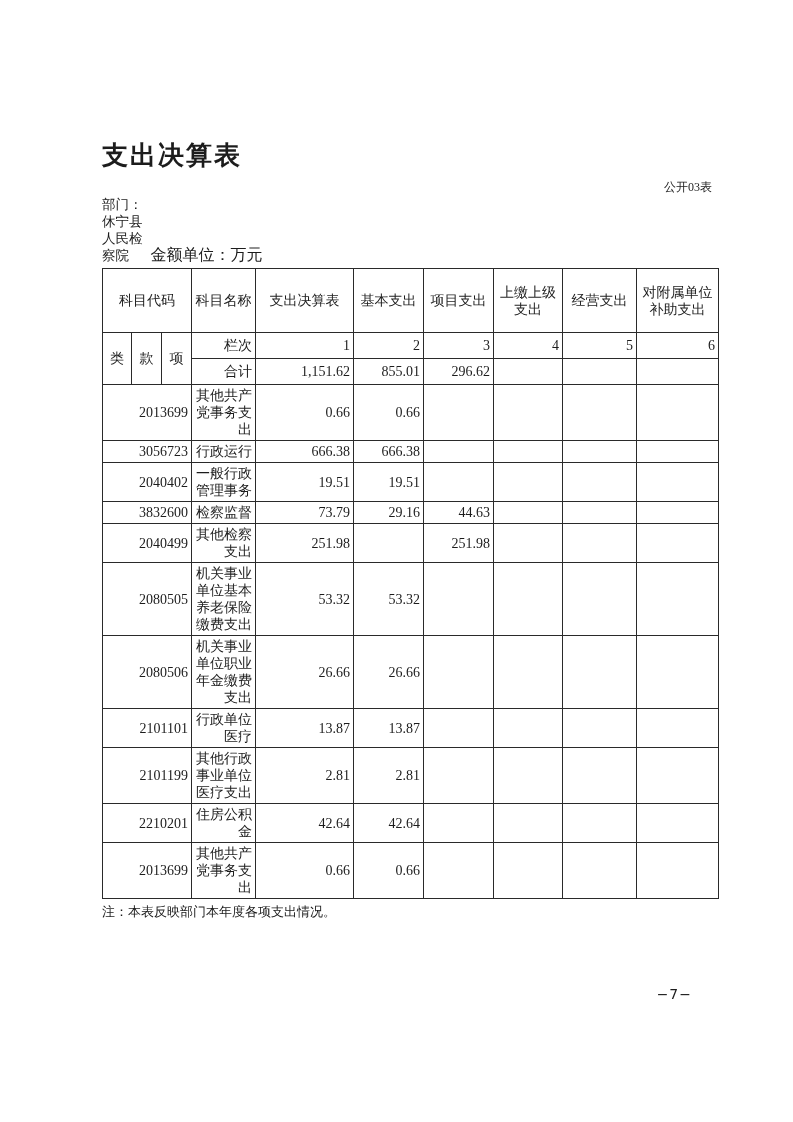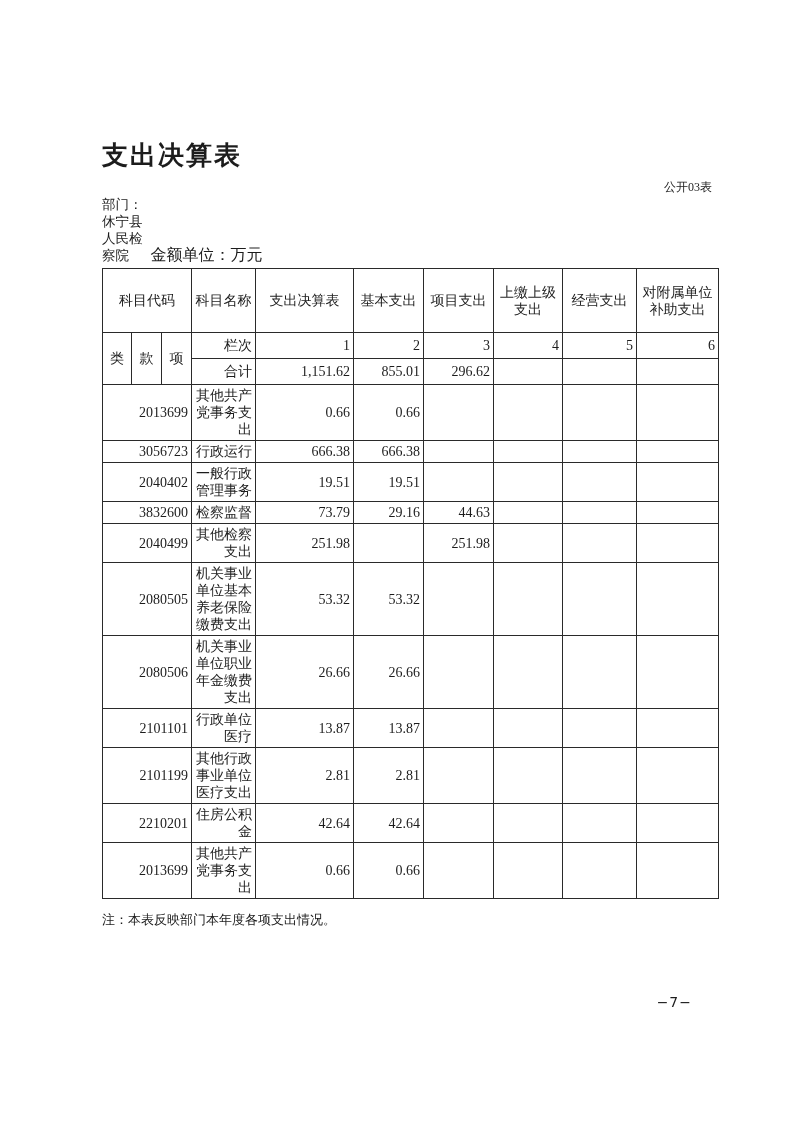--- a/index.html
+++ b/index.html
@@ -55,21 +55,21 @@
     word-break: break-all;
   }
   .fin-table th { text-align: center; }
   .row-header { height: 64px; }
   .row-cols   { height: 26px; }
   .row-total  { height: 26px; }
   .cell-num   { text-align: right; }
   .cell-ctr   { text-align: right; }
   .cell-left  { text-align: right; }
 
-  .note { font-size: 13px; margin-top: 13px; line-height: 16px; font-family: Liberation Serif, serif; }
+  .note { font-size: 13px; margin-top: 5px; line-height: 16px; font-family: Liberation Serif, serif; }
 
   .page-number {
     margin-top: 66px;
     text-align: right;
     padding-right: 26px;
     font-size: 14px;
     font-family: "DejaVu Sans", sans-serif;
     letter-spacing: 1px;
   }
 </style>

